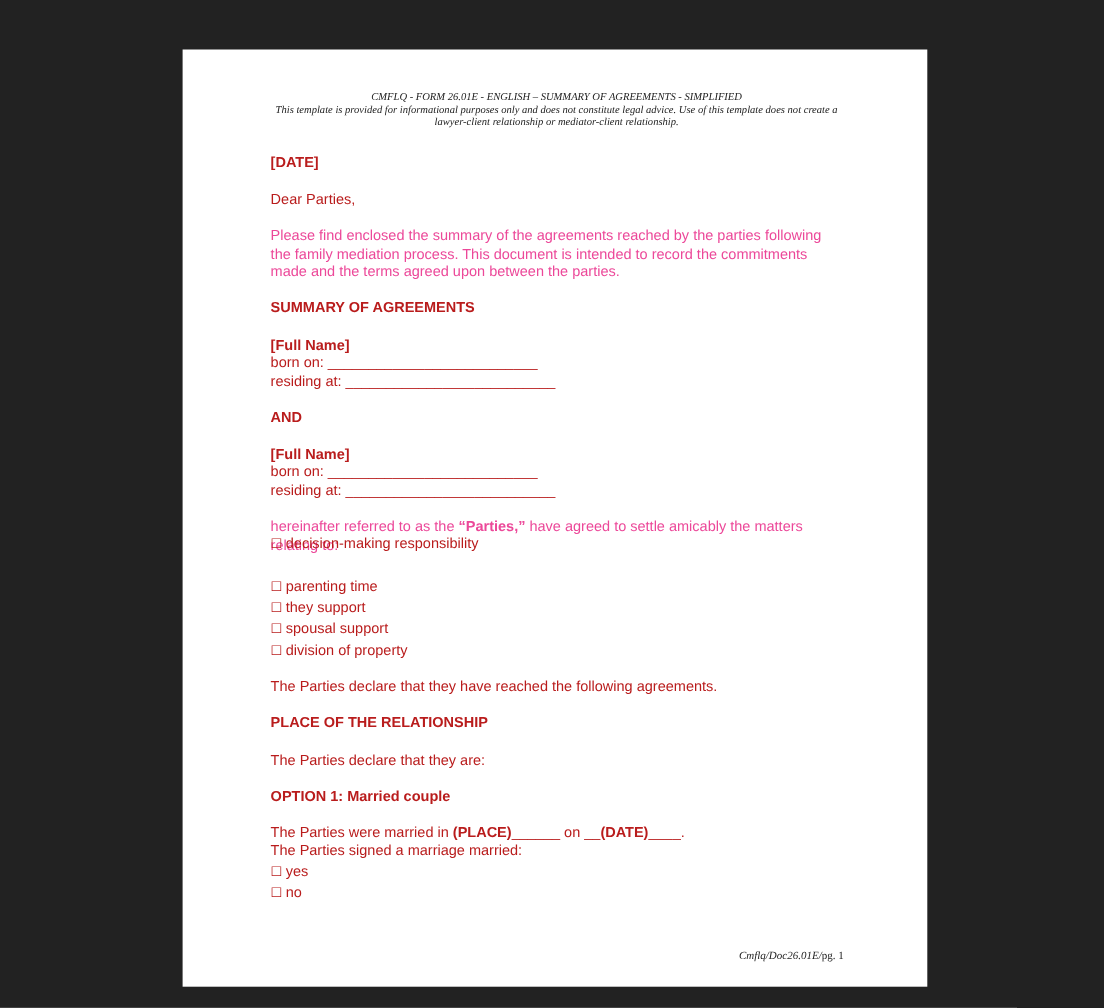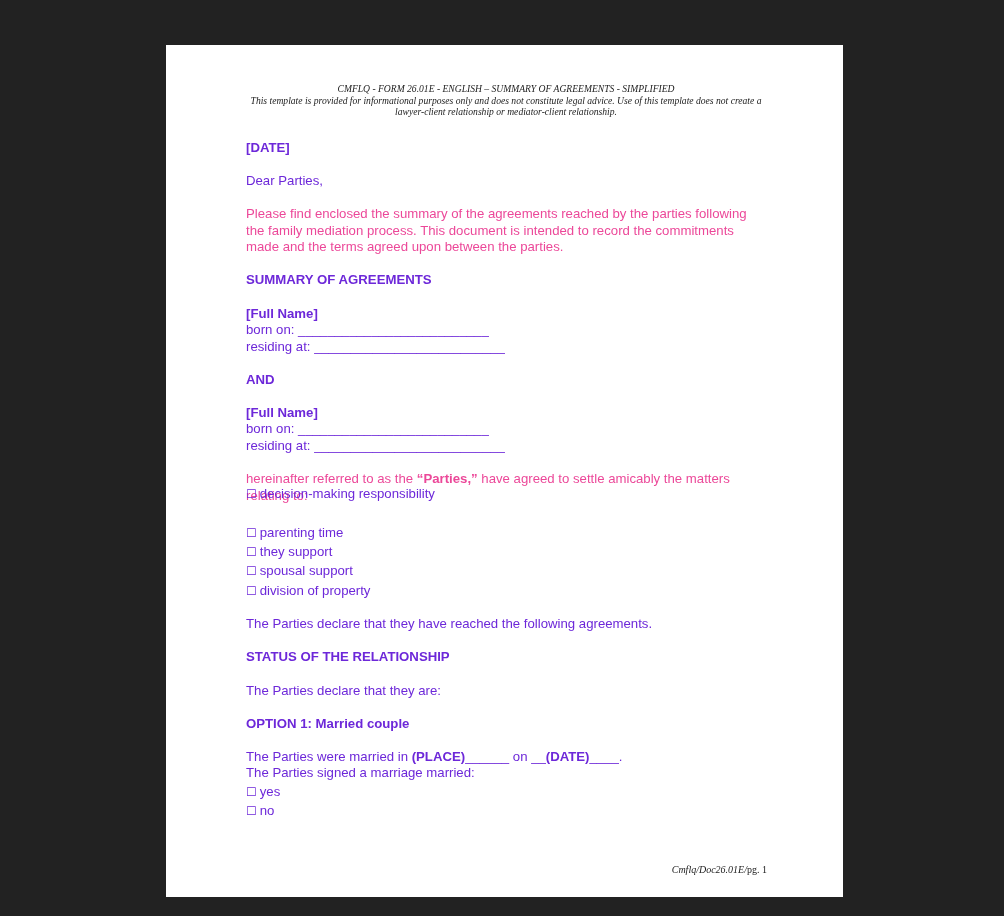--- a/index.html
+++ b/index.html
@@ -29,21 +29,21 @@
     line-height: 11.5px;
     color: #222;
     text-align: center;
   }
   .t {
     position: absolute;
     left: 80px;
     font-family: "Liberation Sans", sans-serif;
     font-size: 13.2px;
     line-height: 16.5px;
-    color: #6d28d9;
+    color: #b91c1c;
     white-space: nowrap;
   }
   .b { font-weight: bold; }
   .para {
     position: absolute;
     left: 80px;
     width: 520px;
     font-family: "Liberation Sans", sans-serif;
     font-size: 13.2px;
     line-height: 16.6px;
@@ -115,21 +115,21 @@
   </div>
   <div class="t" style="top:518px">
     <span class="box">☐</span><span>spousal support</span>
   </div>
   <div class="t" style="top:538px">
     <span class="box">☐</span><span>division of property</span>
   </div>
 
   <div class="t" style="top:571px">The Parties declare that they have reached the following agreements.</div>
 
-  <div class="t b" style="top:604px">STATUS OF THE RELATIONSHIP</div>
+  <div class="t b" style="top:604px">PLACE OF THE RELATIONSHIP</div>
 
   <div class="t" style="top:638px">The Parties declare that they are:</div>
 
   <div class="t b" style="top:671px">OPTION 1: Married couple</div>
 
   <div class="t" style="top:704px">
     <span>The Parties were married in </span><span class="b">(PLACE)</span><span>______ on __</span><span class="b">(DATE)</span><span>____.</span>
   </div>
   <div class="t" style="top:720px">The Parties signed a marriage married:</div>
   <div class="t" style="top:739px">

